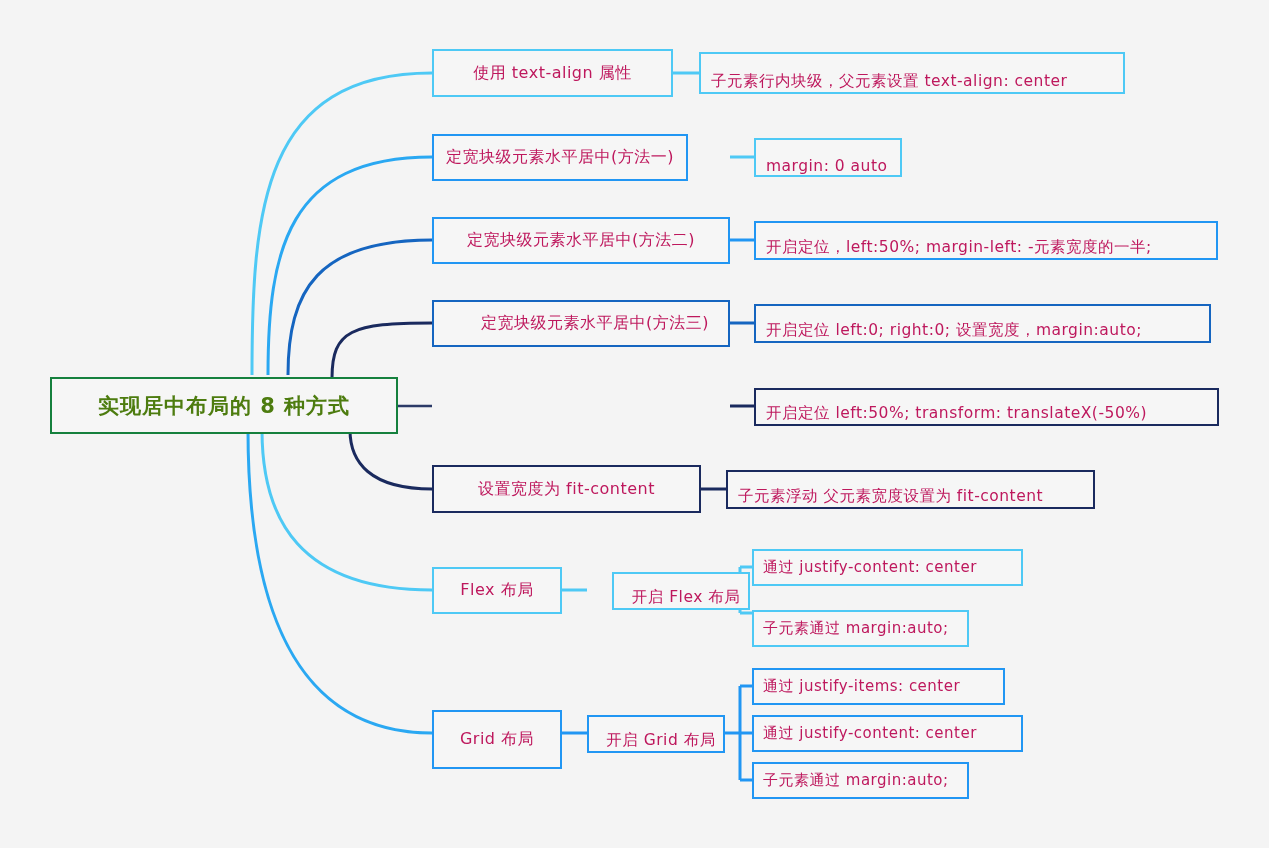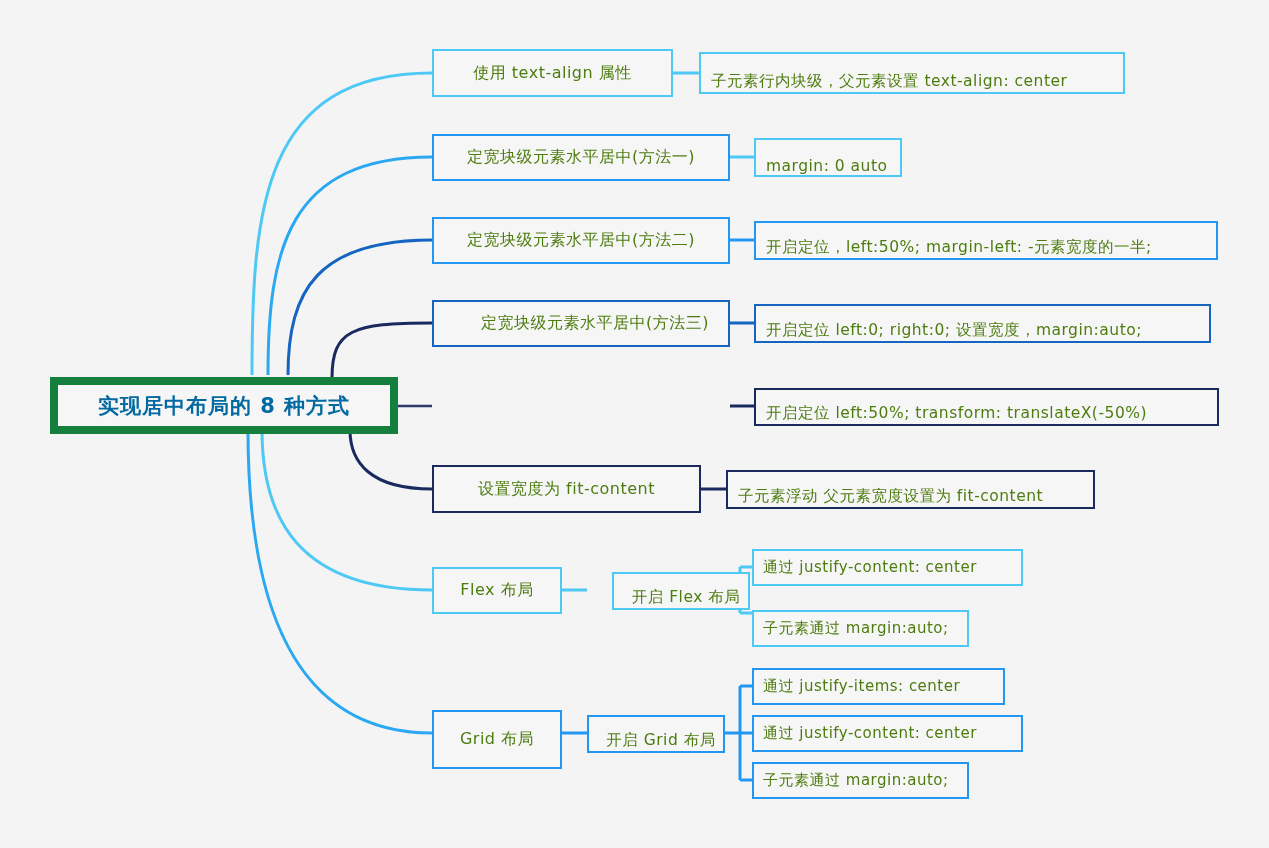--- a/index.html
+++ b/index.html
@@ -23,30 +23,30 @@
     pointer-events: none;
   }
   .node {
     position: absolute;
     box-sizing: border-box;
     background: #f6f6f6;
     display: flex;
     align-items: center;
     white-space: nowrap;
     font-size: 16px;
-    color: #4d7c0f;
+    color: #be185d;
     letter-spacing: 0.5px;
   }
   .node .txt {
     display: block;
     width: 100%;
   }
   .root {
-    border: 8px solid #15803d;
-    color: #0369a1;
+    border: 2px solid #15803d;
+    color: #4d7c0f;
     font-weight: bold;
     font-size: 21px;
     justify-content: flex-end;
     letter-spacing: 1px;
   }
   .b-cyan   { border: 2px solid #4ec9f5; }
   .b-blue   { border: 2px solid #2196f3; }
   .b-mblue  { border: 2px solid #1565c0; }
   .b-navy   { border: 2px solid #1a2a5e; }
   .lvl1 { justify-content: center; font-size: 16px; }
@@ -96,21 +96,21 @@
     <span class="txt" style="text-align:center">实现居中布局的 8 种方式</span>
   </div>
 
   <div class="node lvl1 b-cyan" style="left:432px; top:49px; width:241px; height:48px;">
     <span class="txt" style="text-align:center">使用 text-align 属性</span>
   </div>
   <div class="node lvl2 b-cyan" style="left:699px; top:52px; width:426px; height:42px;">
     <span class="txt">子元素行内块级，父元素设置 text-align: center</span>
   </div>
 
-  <div class="node lvl1 b-blue" style="left:432px; top:134px; width:298px; height:47px;">
+  <div class="node lvl1 b-blue" style="left:432px; top:134px; width:256px; height:47px;">
     <span class="txt" style="text-align:center">定宽块级元素水平居中(方法一)</span>
   </div>
   <div class="node lvl2 b-cyan" style="left:754px; top:138px; width:148px; height:39px;">
     <span class="txt">margin: 0 auto</span>
   </div>
 
   <div class="node lvl1 b-blue" style="left:432px; top:217px; width:298px; height:47px;">
     <span class="txt" style="text-align:center">定宽块级元素水平居中(方法二)</span>
   </div>
   <div class="node lvl2 b-blue" style="left:754px; top:221px; width:464px; height:39px;">

